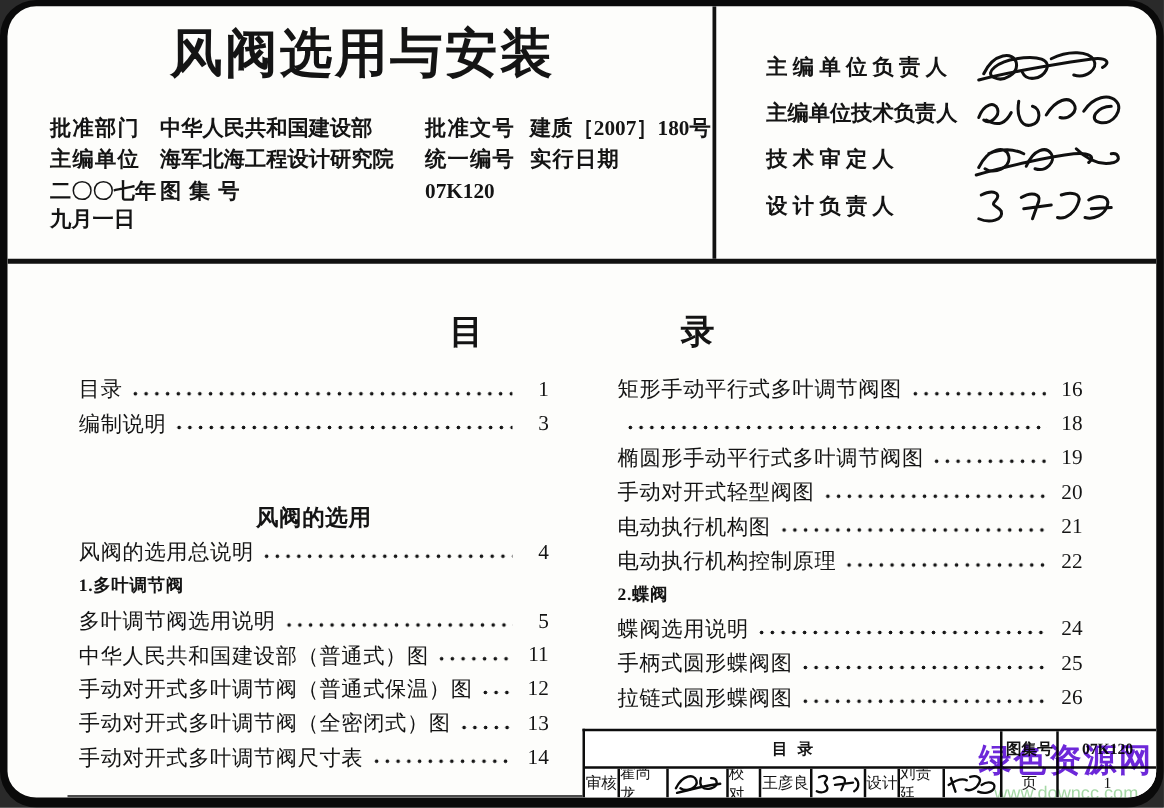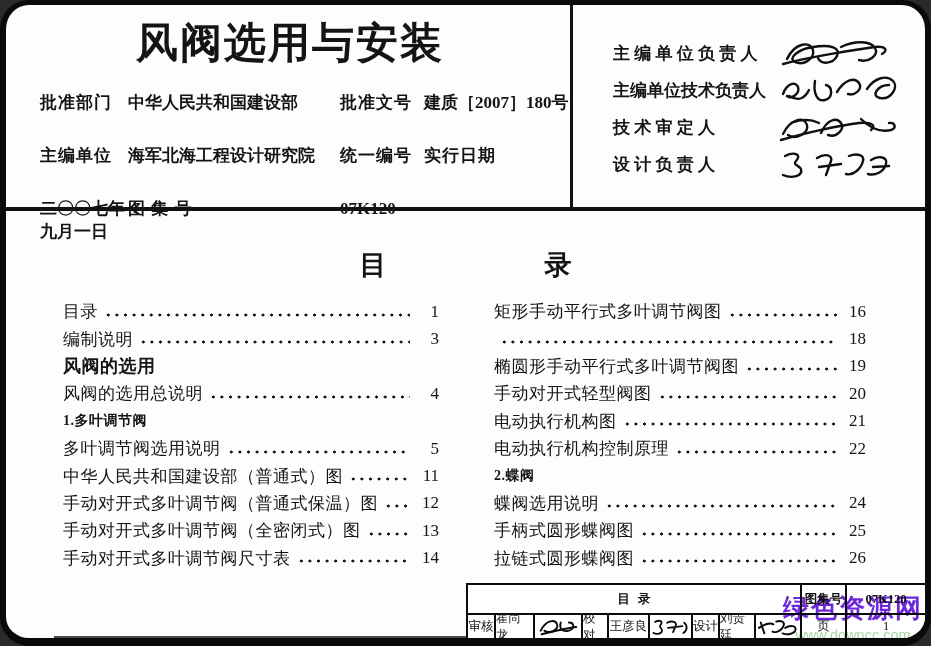--- a/index.html
+++ b/index.html
@@ -18,21 +18,21 @@
     border-radius:29px;
   }
 
   
   .header { position:absolute; top:0; left:0; right:0; height:206px;
             border-bottom:4px solid #111; display:flex; }
   .header-left { width:567px; border-right:3px solid #111; padding:10px 0 0 34px; }
   .page-title { margin:0 0 20px 0; font-size:42px; font-weight:bold; letter-spacing:2px;
                 text-align:center; width:500px; }
   .meta { display:grid; grid-template-columns:88px 212px 84px auto;
-          row-gap:30px; font-size:17px; font-weight:bold; align-items:baseline; }
+          row-gap:2px; font-size:17px; font-weight:bold; align-items:baseline; }
   .meta-label { letter-spacing:1px; }
 
   .header-right { flex:1; padding:30px 0 0 36px; }
   .sig-row { height:37px; display:flex; align-items:center;justify-content:flex-end; }
   .sig-label { width:162px; font-size:17px; font-weight:bold; white-space:nowrap; }
   .sig-scribble { width:150px; height:34px; }
   .sig-scribble path { fill:none; stroke:#101010; stroke-width:2.4;
                        stroke-linecap:round; stroke-linejoin:round; }
 
   
@@ -44,21 +44,21 @@
   .toc-col-left  { margin-left:57px; width:376px; }
   .toc-col-right { margin-left:55px; width:372px; }
   .toc-row { height:27.4px; display:flex; align-items:center; font-size:17px; }
   .toc-label { white-space:nowrap; letter-spacing:0.5px; }
   .leader { flex:1; height:12px; margin:6px 3px 0 6px;
             background-image:radial-gradient(circle,#161616 1.35px,transparent 1.7px);
             background-size:8.6px 12px; background-repeat:repeat-x;
             background-position:left center; }
   .pg { width:26px; text-align:right; }
   .toc-section { font-weight:bold; font-size:14px; }
-  .toc-subheading { font-weight:bold; font-size:18px; }
+  .toc-subheading { justify-content:center; font-weight:bold; font-size:18px;margin-top:48px; }
 
   
   .titleblock { position:absolute; right:0; bottom:0; width:459px; height:55px;
                 border:2px solid #0c0c0c; border-right:none; border-bottom:none;
                 background:#fff;
                 display:grid;
                 grid-template-columns:28px 39px 48px 26px 41px 43px 27px 36px 46px 45px 1fr;
                 grid-template-rows:30px 1fr; }
   .tb { border-right:2px solid #0c0c0c; display:flex; align-items:center;
         justify-content:center; overflow:hidden; }

